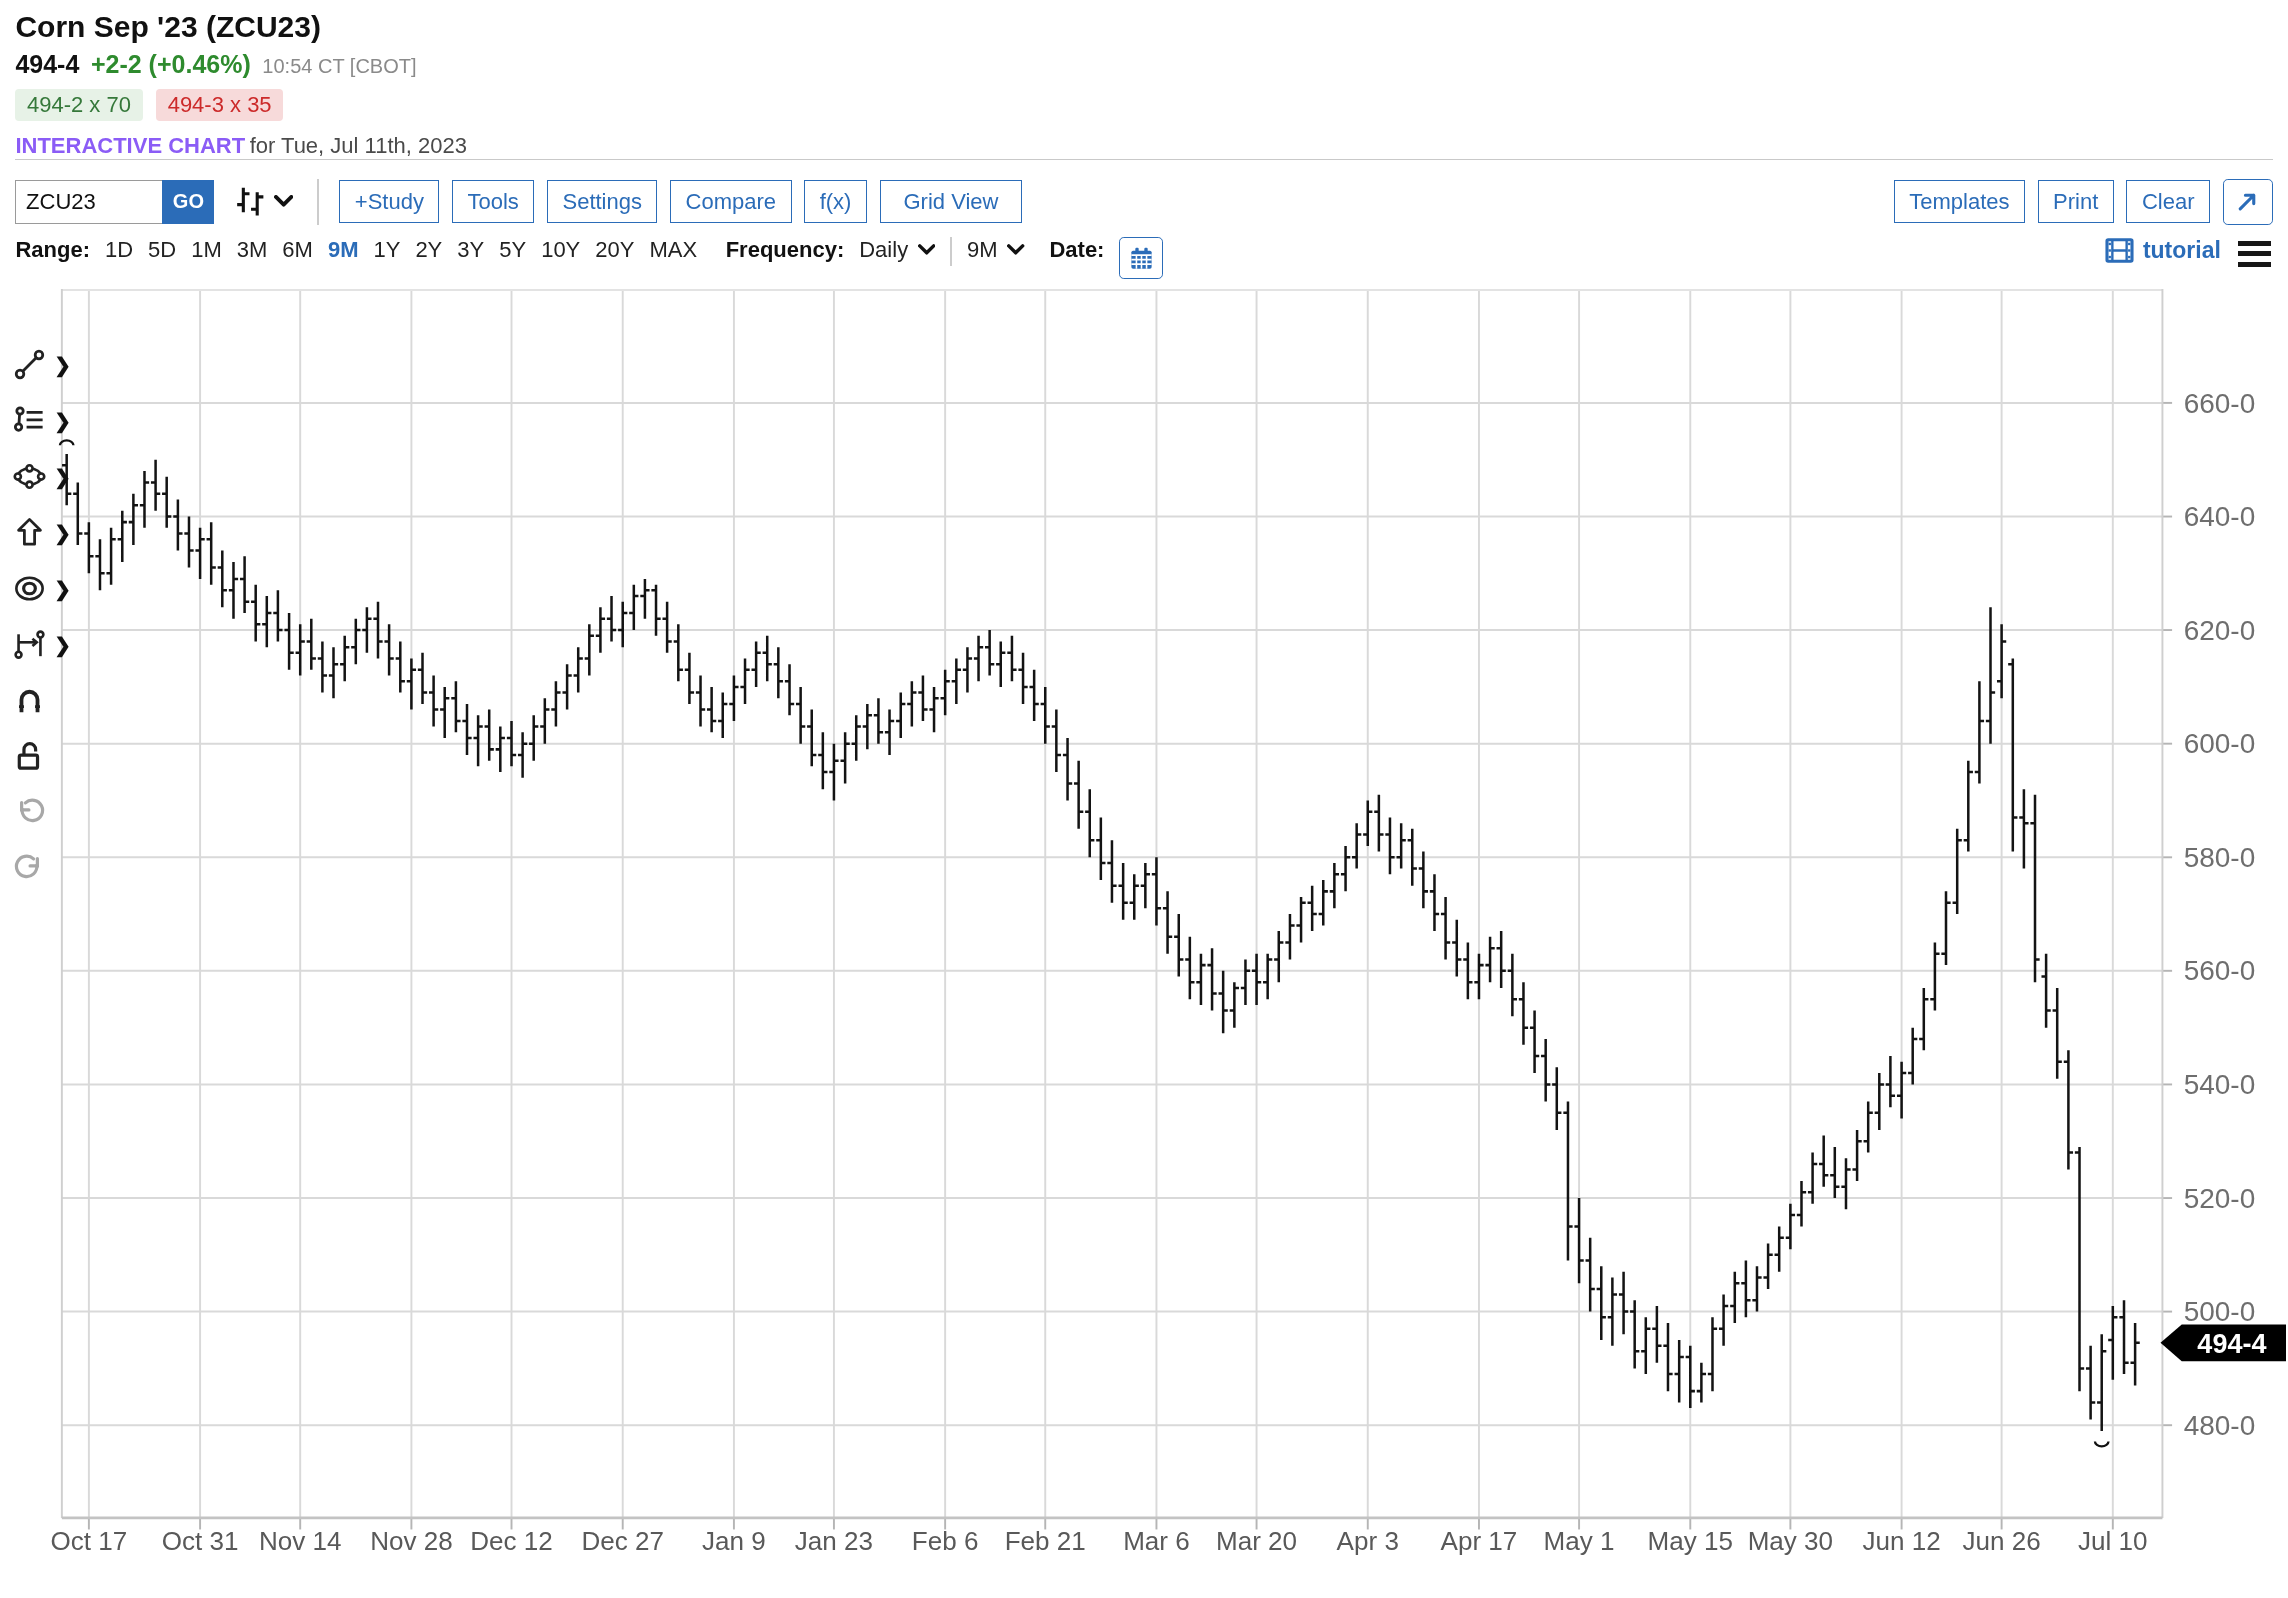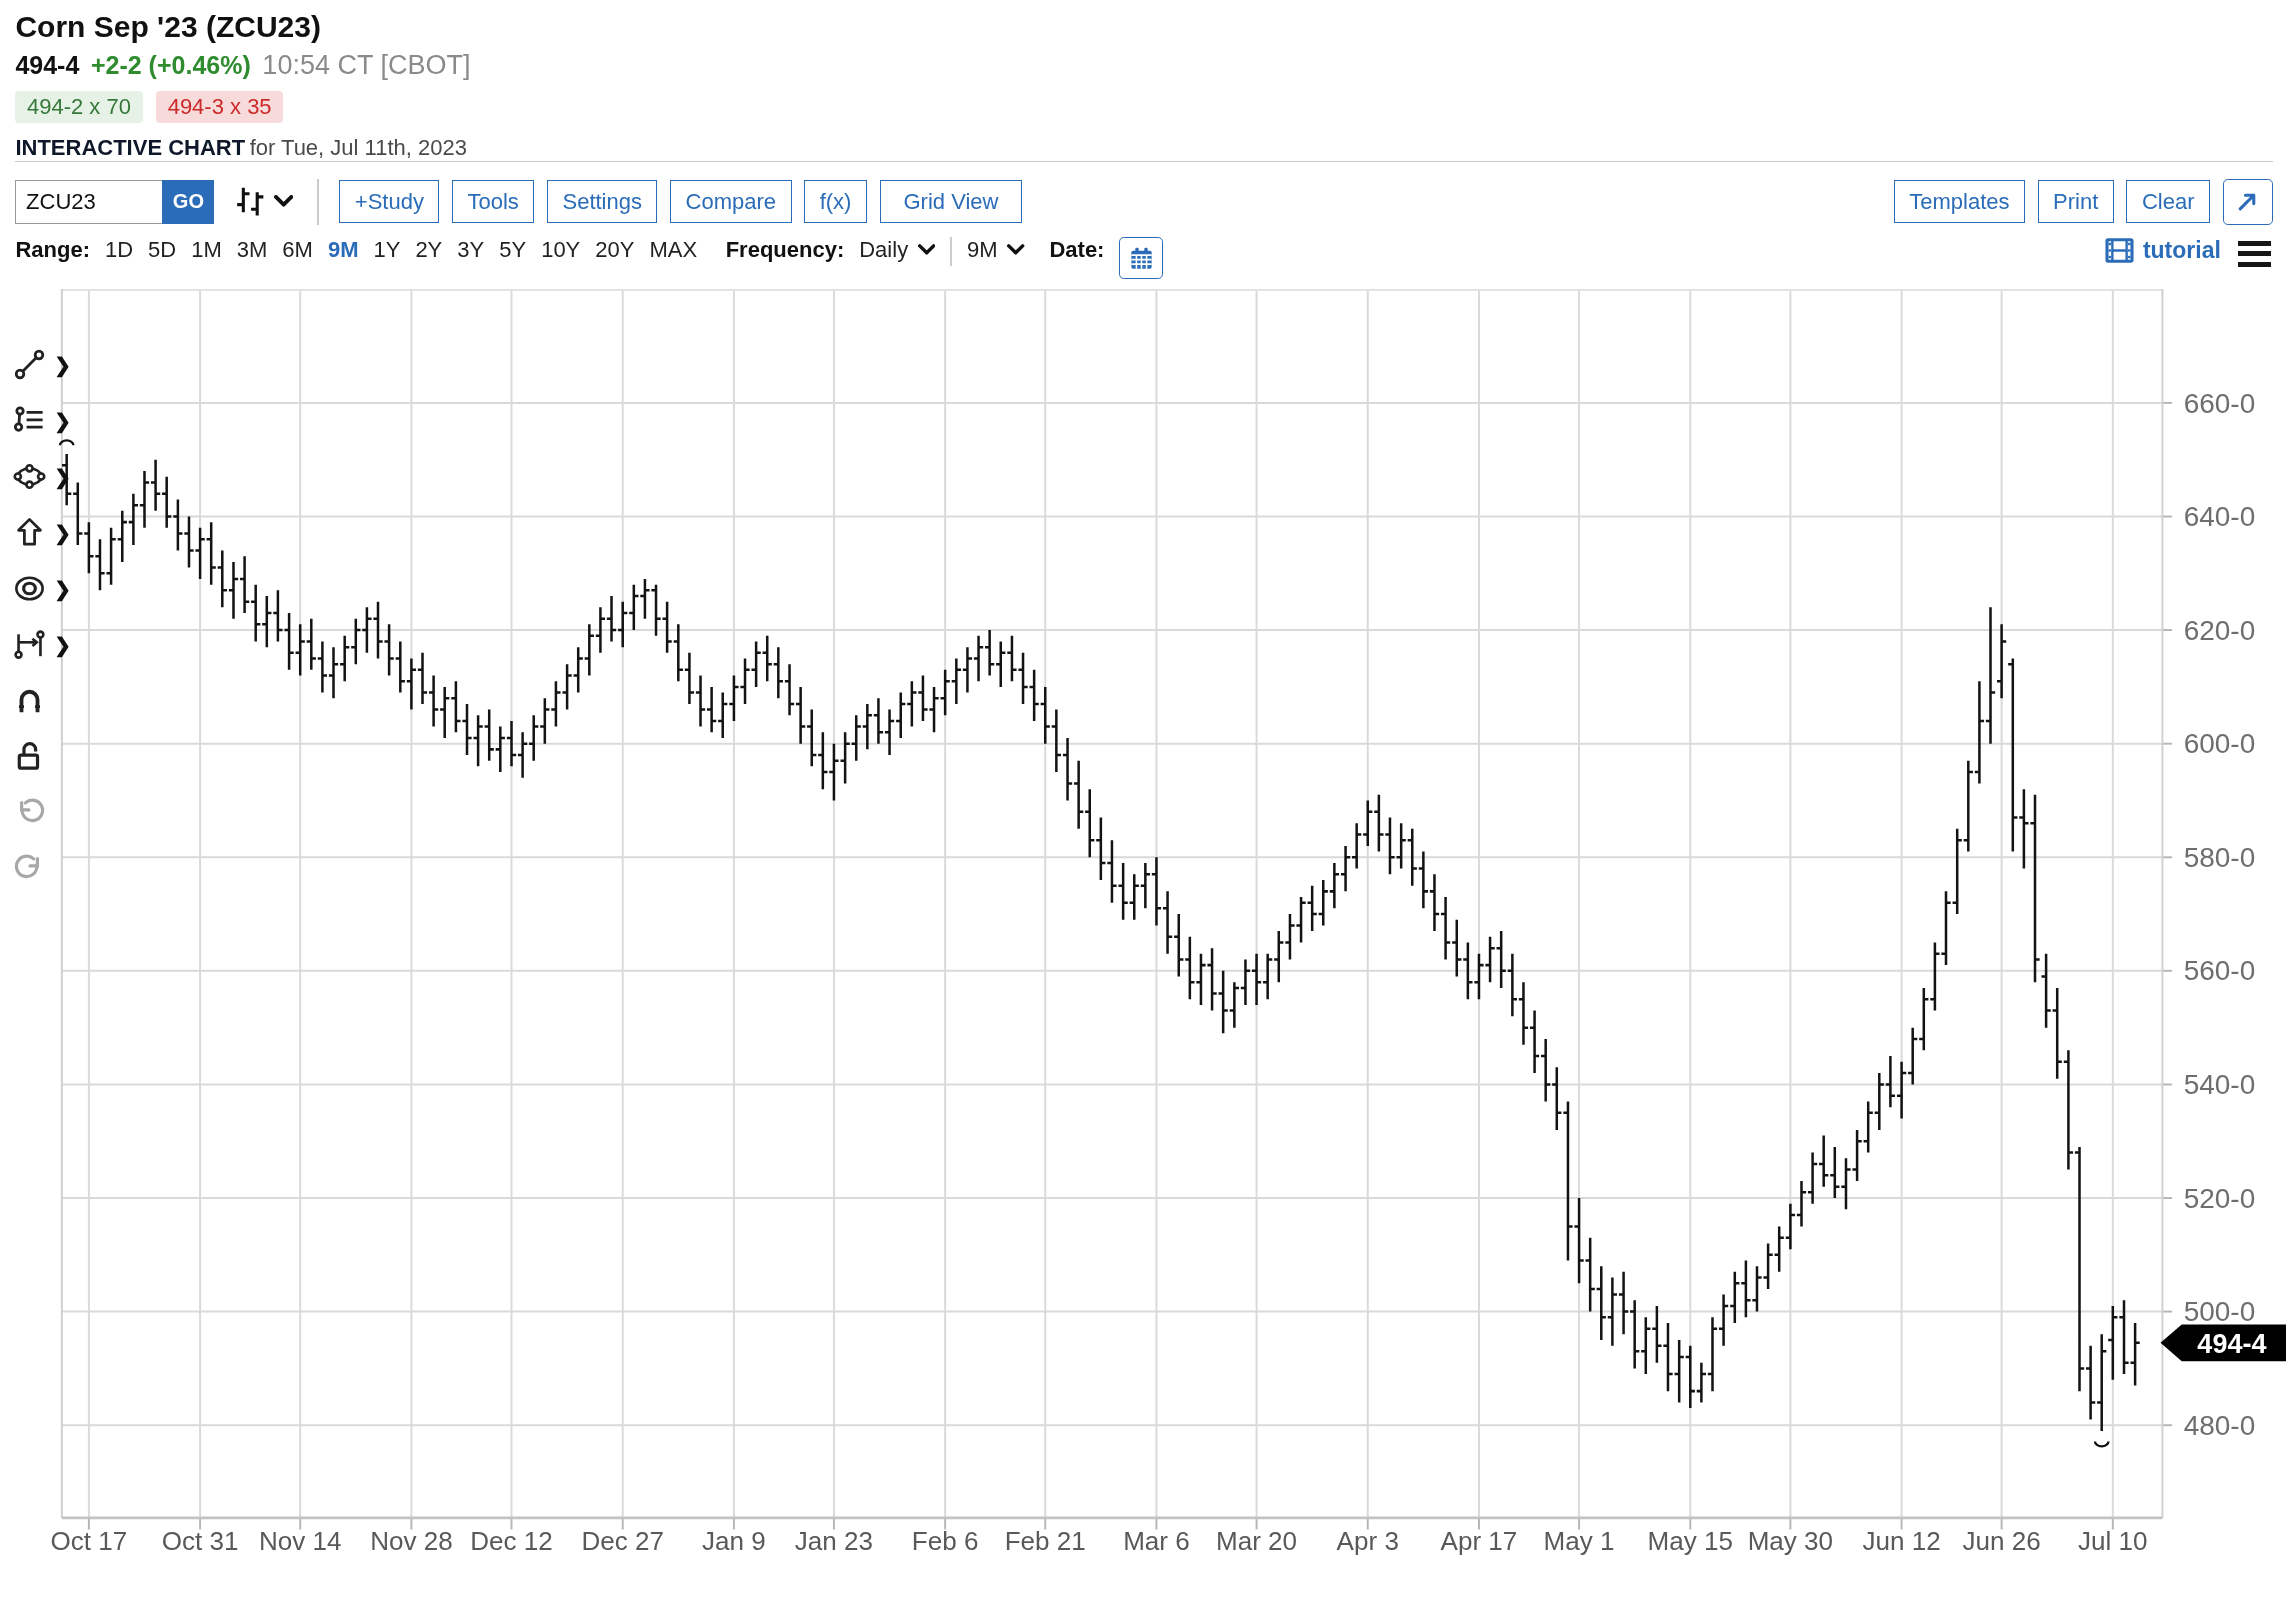--- a/index.html
+++ b/index.html
@@ -11,27 +11,27 @@
   html,body{width:2288px; height:1599px; overflow:hidden; background:#fff;
     font-family:"Liberation Sans", sans-serif; color:var(--ink);}
   .page{width:2288px; height:1599px; position:relative;}
 
   
   .hdr{height:166px; padding:9.7px 15.4px 0;}
   .title{font-size:30px; font-weight:700; color:#111;}
   .price-row{margin-top:6.8px; font-size:25px; display:flex; align-items:baseline; gap:11.6px;}
   .last{font-weight:700; color:#111;}
   .chg{font-weight:700; color:var(--green);}
-  .time{font-size:27px; color:#8a8a8a;}
+  .time{font-size:20px; color:#8a8a8a;}
   .badge-row{margin-top:9.7px; display:flex; gap:13.5px;}
   .badge{font-size:22px; padding:2.9px 11.6px; border-radius:3.9px;}
   .badge.green{background:var(--badge-green-bg); color:#35783a;}
   .badge.red{background:var(--badge-red-bg); color:var(--red);}
   .section-row{margin-top:11.6px; display:flex; justify-content:space-between; align-items:center;}
-  .section-label{font-size:22px; font-weight:800; color:#0f172a;}
+  .section-label{font-size:22px; font-weight:800; color:#8b5cf6;}
   .section-date{font-size:22px; color:#4a4a4a;}
   .hdr-links{display:flex; align-items:center; gap:33px; padding-right:5.8px;}
   .hlink{display:flex; align-items:center; gap:9.7px; font-size:23px; color:var(--accent); cursor:pointer;}
   .cir{width:31px; height:31px; border-radius:50%; display:inline-flex; align-items:center; justify-content:center;
        color:#fff; font-weight:700; font-size:21px;}
   .cir.navy{background:var(--navy);}
   .cir.orange{background:var(--orange);}
   .star{color:var(--accent); font-size:33px; line-height:1;}
   .help-cir{width:29px; height:29px; border-radius:50%; border:2.9px solid var(--accent);
        display:inline-flex; align-items:center; justify-content:center; color:var(--accent); font-weight:700; font-size:19.3px;}

